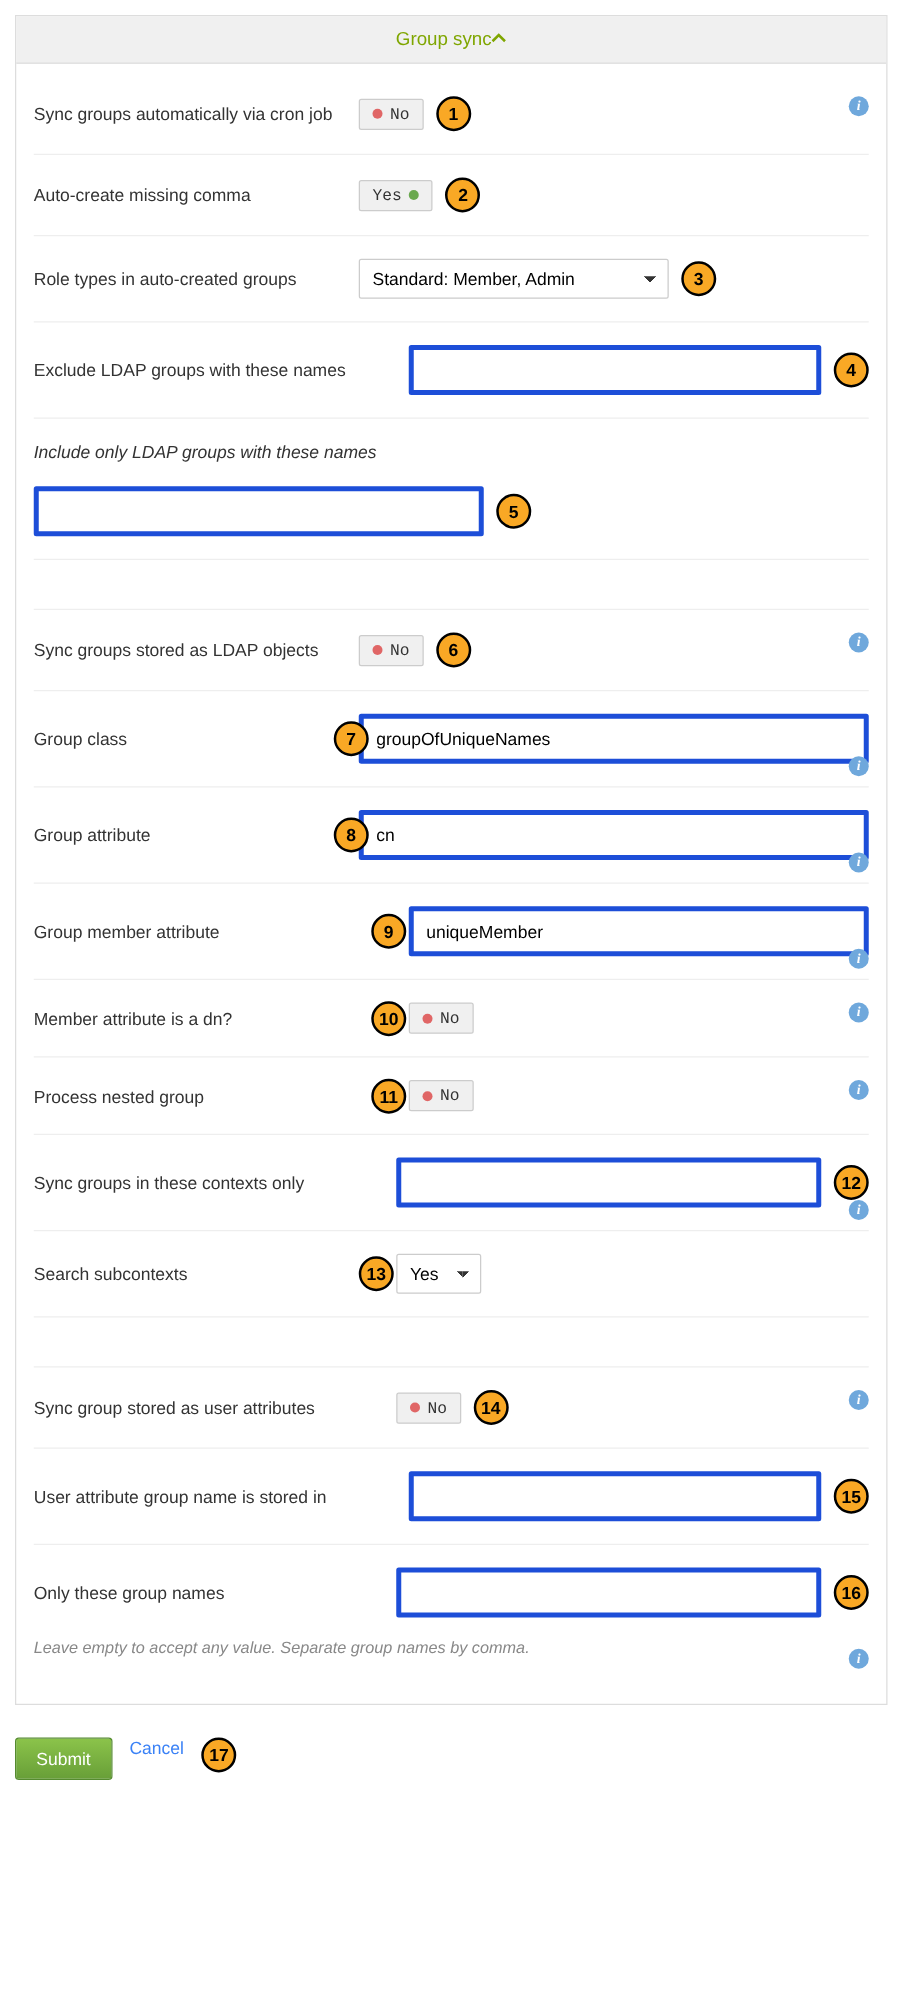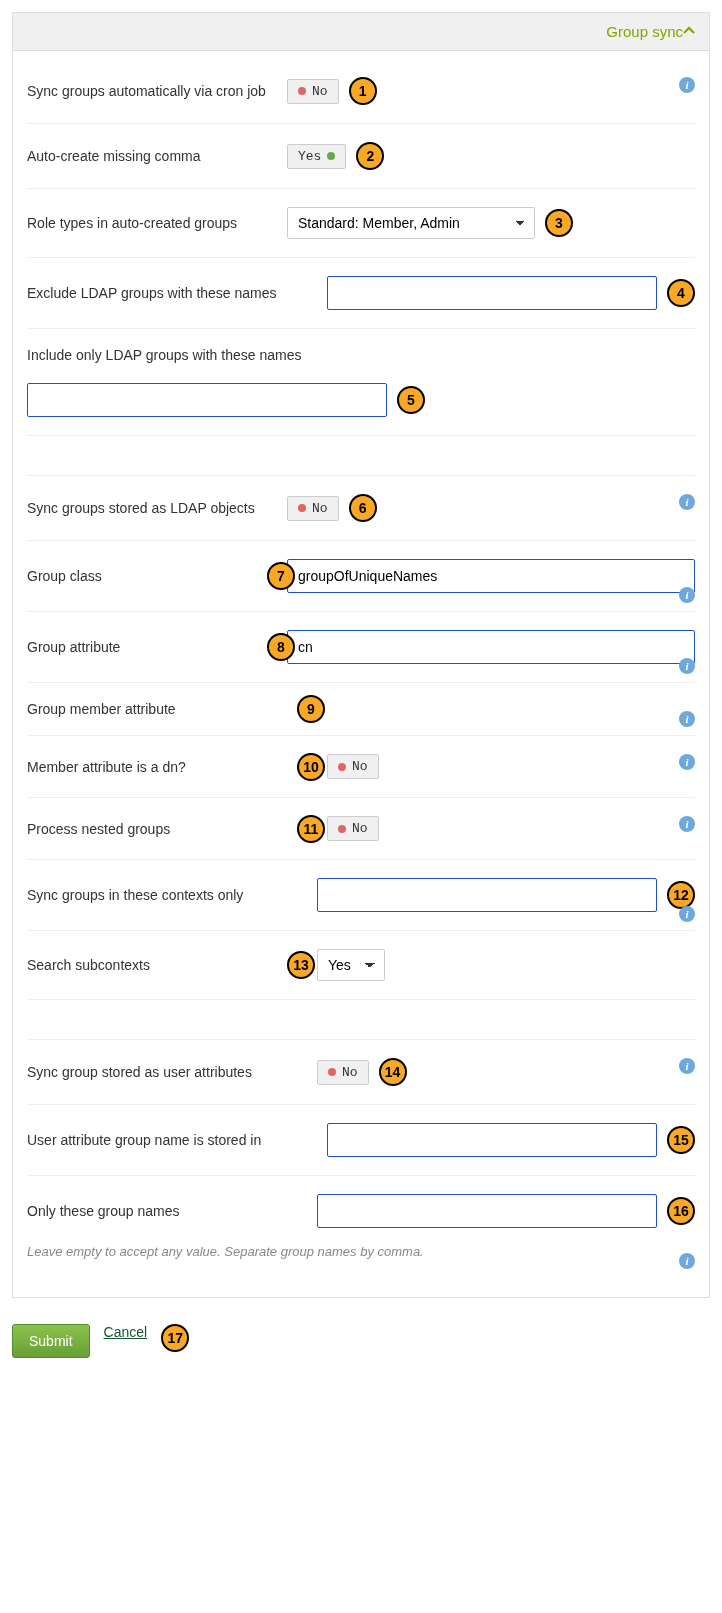--- a/index.html
+++ b/index.html
@@ -13,21 +13,21 @@
   .panel {
     border: 1px solid #ddd;
     margin: 12px;
     background: #fff;
   }
   .panel-header {
     background: #f0f0f0;
     padding: 10px 14px;
     border-bottom: 1px solid #ddd;
     display: flex;
-    justify-content: flex-end;
+    justify-content: center;
     align-items: center;
     cursor: pointer;
   }
   .panel-header-title {
     color: #7fa600;
     font-size: 15px;
   }
   .panel-header-chevron {
     color: #7fa600;
     font-size: 14px;
@@ -55,20 +55,21 @@
     min-width: 260px;
   }
   .row .control {
     display: flex;
     align-items: center;
     flex: 1;
   }
   .row .fullwidth-label {
     width: 100%;
     padding-bottom: 10px;
+    font-style: italic;
   }
   .toggle {
     display: inline-flex;
     align-items: center;
     background: #f0f0f0;
     border: 1px solid #ccc;
     border-radius: 2px;
     padding: 4px 10px;
     gap: 6px;
     cursor: pointer;
@@ -90,21 +91,21 @@
     appearance: none;
     background-image: linear-gradient(45deg, transparent 50%, #333 50%), linear-gradient(135deg, #333 50%, transparent 50%);
     background-position: calc(100% - 14px) 13px, calc(100% - 9px) 13px;
     background-size: 5px 5px, 5px 5px;
     background-repeat: no-repeat;
   }
   select.wide { width: 248px; }
   select.narrow { width: 68px; }
 
   input[type=text] {
-    border: 1px solid #1d4ed8;
+    border: 4px solid #1d4ed8;
     border-radius: 2px;
     padding: 8px 10px;
     font-size: 14px;
     background: #fff;
     width: 100%;
   }
   .input-wrap { flex: 1; }
   .input-medium { width: 360px; flex: none; }
   .input-half { width: 360px; }
 
@@ -166,22 +167,21 @@
   .btn-submit {
     background: linear-gradient(#8bc34a, #689f38);
     border: 1px solid #558b2f;
     color: #fff;
     padding: 8px 16px;
     border-radius: 3px;
     font-size: 14px;
     cursor: pointer;
   }
   .link-cancel {
-    color: #14532d;
-    text-decoration: underline;
+    color: #3b82f6;
     font-size: 14px;
     cursor: pointer;
   }
 </style>
 </head>
 <body>
 
 <div class="panel">
   <div class="panel-header">
     <span class="panel-header-title">Group sync</span>
@@ -272,37 +272,40 @@
       <div class="annotation annotation-abs" style="left:230px;">8</div>
       <div class="control input-medium">
         <input type="text" value="cn" style="">
       </div>
       <span class="info-icon info-bottom">i</span>
     </div>
 
     <div class="row">
       <div class="label label-narrow">Group member attribute</div>
       <div class="annotation annotation-abs" style="left:260px;">9</div>
+      <div class="control input-medium" style="margin-left:40px;">
+        <input type="text" value="uniqueMember" style="">
+      </div>
       <span class="info-icon info-bottom">i</span>
     </div>
 
     <div class="row">
       <div class="label label-narrow">Member attribute is a dn?</div>
       <div class="annotation annotation-abs" style="left:260px;">10</div>
       <div class="control" style="margin-left:40px;">
         <div class="toggle">
           <span class="dot dot-red"></span>
           <span>No</span>
         </div>
       </div>
       <span class="info-icon info-top">i</span>
     </div>
 
     <div class="row">
-      <div class="label label-narrow">Process nested groups</div>
+      <div class="label label-narrow">Process nested group</div>
       <div class="annotation annotation-abs" style="left:260px;">11</div>
       <div class="control" style="margin-left:40px;">
         <div class="toggle">
           <span class="dot dot-red"></span>
           <span>No</span>
         </div>
       </div>
       <span class="info-icon info-top">i</span>
     </div>
 

